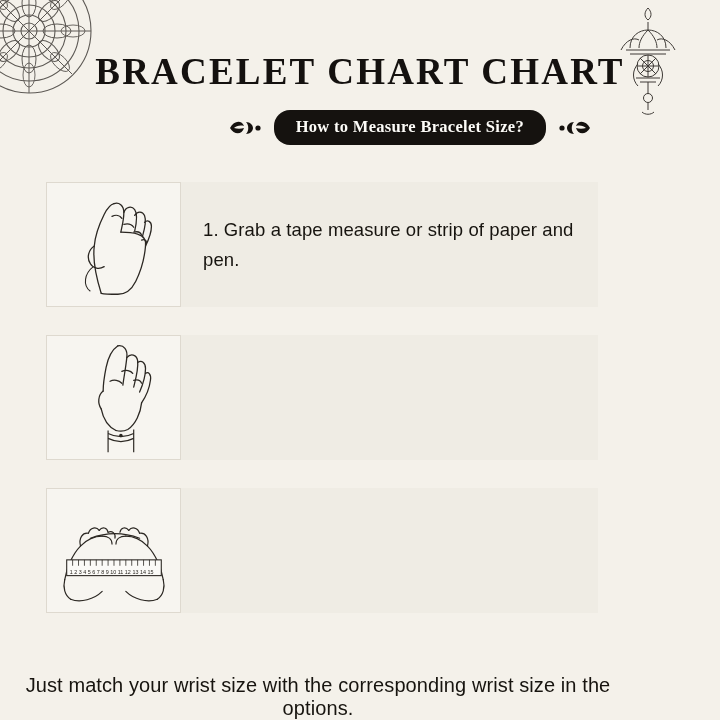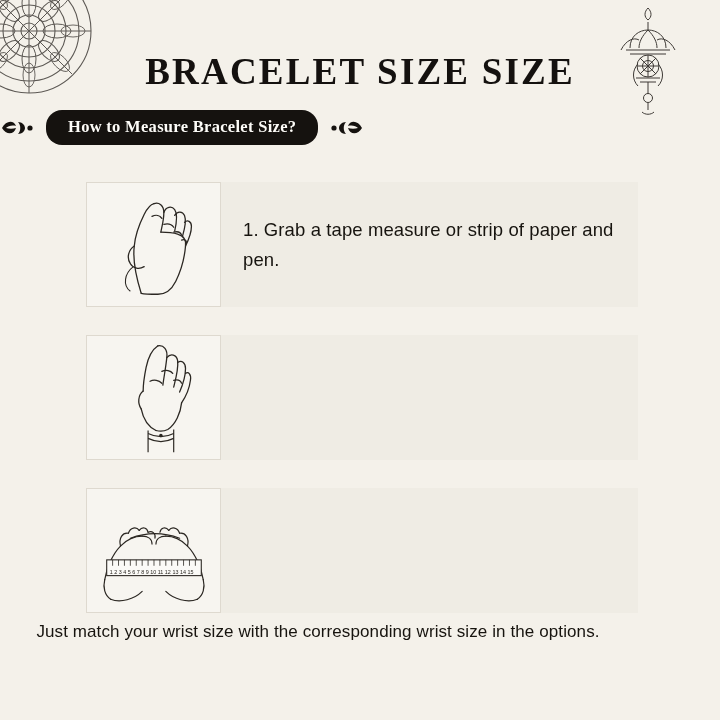--- a/index.html
+++ b/index.html
@@ -56,21 +56,21 @@
     font-weight: 700;
     color: #14110f;
   }
   .subtitle-row {
     position: absolute;
     top: 110px;
     left: 0;
     width: 592px;
     display: flex;
     align-items: center;
-    justify-content: flex-start;
+    justify-content: flex-end;
     gap: 12px;
   }
   .flourish {
     width: 34px;
     height: 24px;
     flex: none;
   }
   .subtitle-pill {
     background: #15120f;
     color: #fdfcf8;
@@ -82,21 +82,20 @@
     letter-spacing: 0.3px;
     white-space: nowrap;
   }
 
   
   .steps {
     position: absolute;
     top: 182px;
     left: 0;
     width: 632px;
-    padding-left: 40px;
   }
   .step {
     position: relative;
     display: flex;
     align-items: stretch;
     margin-bottom: 28px;
     padding-left: 46px;
     padding-right: 34px;
     box-sizing: border-box;
   }
@@ -131,24 +130,24 @@
     color: #17140f;
     letter-spacing: 0.1px;
   }
   .step1 .thumb { height: 125px; }
   .step2 .thumb { height: 125px; }
   .step3 .thumb { height: 125px; }
 
   .footer-note {
     position: absolute;
     left: 0;
-    top: 622px;
+    top: 674px;
     width: 636px;
     text-align: center;
-    font-size: 17px;
+    font-size: 20px;
     color: #17140f;
     letter-spacing: 0.1px;
   }
 
   svg { display: block; }
 </style>
 </head>
 <body>
 
 <div class="page">
@@ -218,21 +217,21 @@
         <path d="M40 78 L40 90"></path>
         <circle cx="40" cy="94" r="4.5"></circle>
         <path d="M40 99 L40 106"></path>
         <path d="M34 108 C37 111 43 111 46 108"></path>
         <path d="M30 60 C24 66 24 76 30 82"></path>
         <path d="M50 60 C56 66 56 76 50 82"></path>
       </g>
     </svg>
   </div>
 
-  <div class="title">BRACELET SIZE SIZE</div>
+  <div class="title">BRACELET CHART CHART</div>
 
   <div class="subtitle-row">
     <span class="flourish">
       <svg viewBox="0 0 34 24" width="34" height="24">
         <g fill="#15120f">
           <path d="M2 12 C6 4 14 4 16 10 C12 9 8 10 6 12 C9 13 13 13 16 12 C14 19 6 19 2 12Z"></path>
           <path d="M18 6 C22 6 25 9 25 12 C25 15 22 18 18 18 C21 15 21 9 18 6Z"></path>
           <circle cx="30" cy="12" r="2.6"></circle>
         </g>
       </svg>

